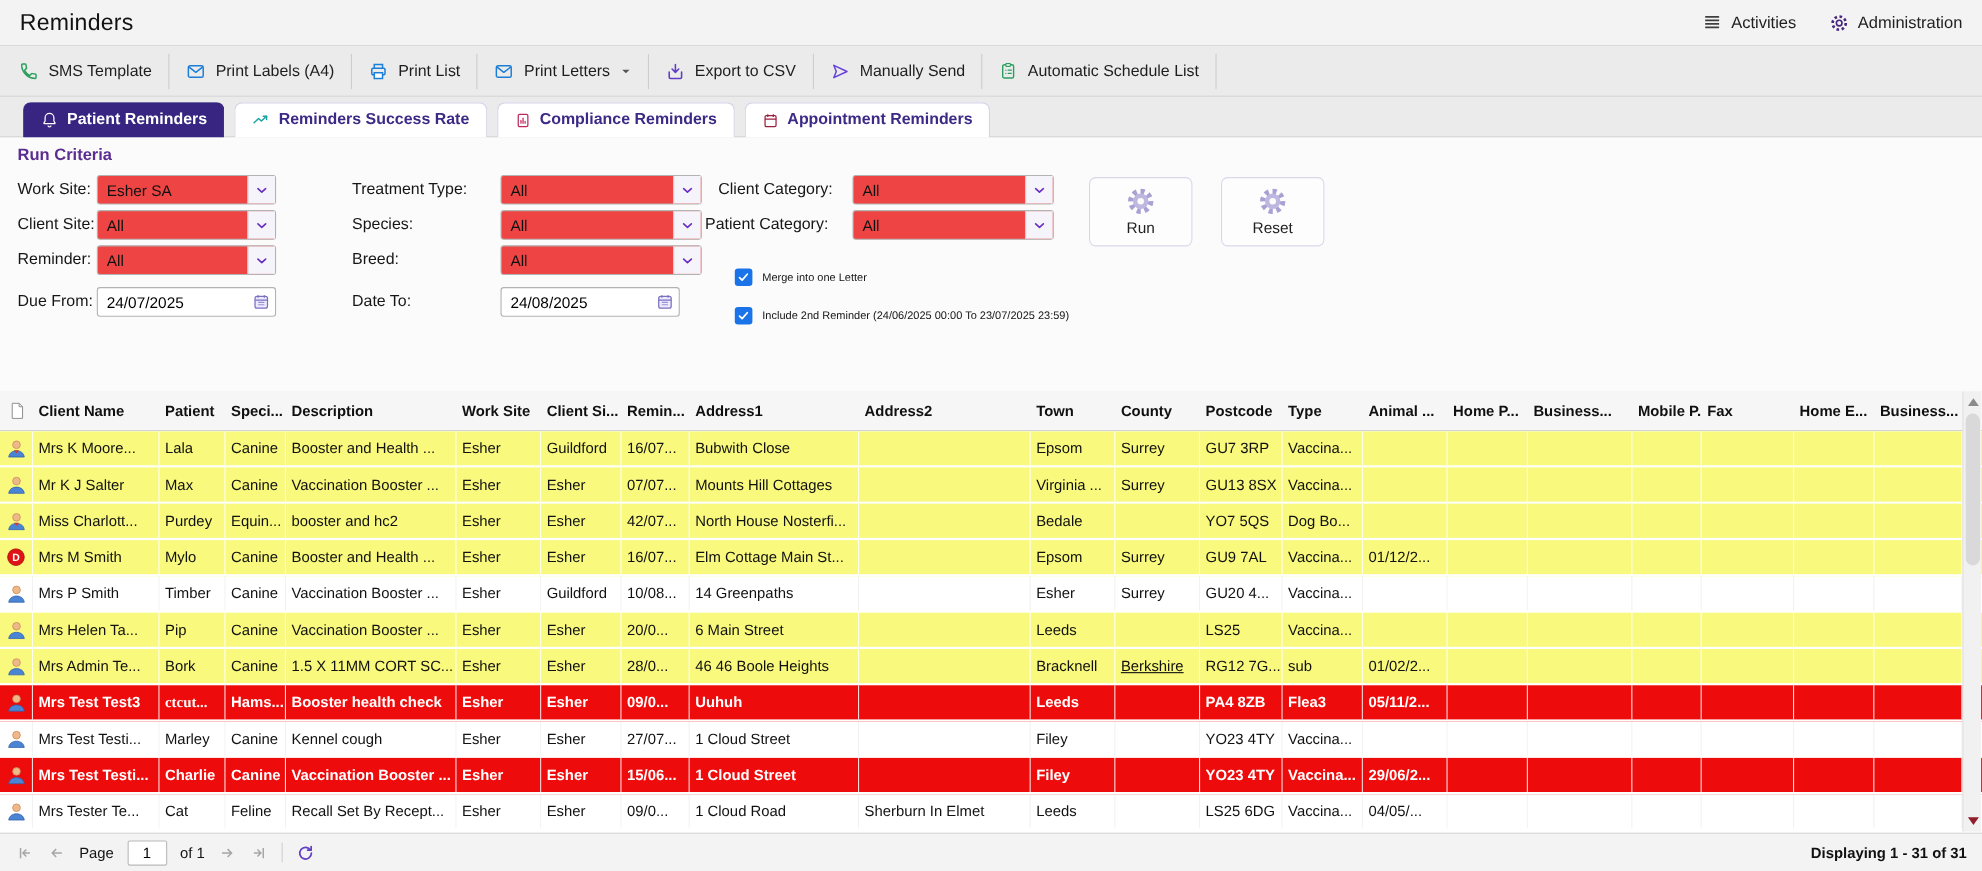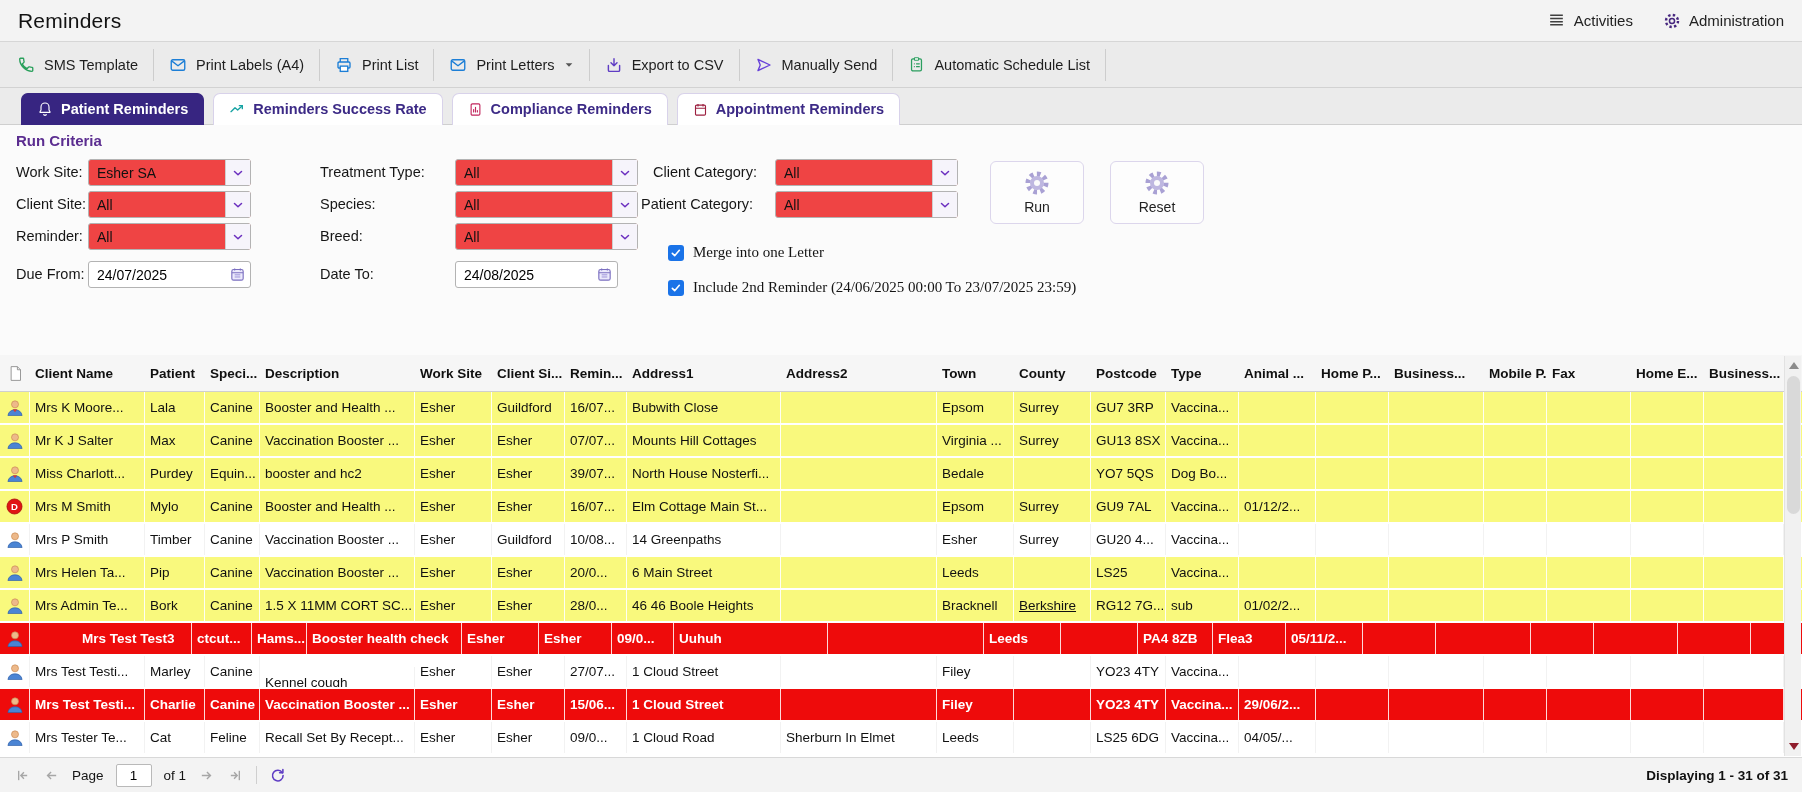--- a/index.html
+++ b/index.html
@@ -41,21 +41,21 @@
   .combo-btn { width:25px; border-left:1px solid #cfcfcf; background:#f6f4fb;
     display:flex; align-items:center; justify-content:center; }
   .datebox { position:absolute; height:27px; background:#fff; border:1px solid #b3b3b3;
     border-radius:3px; display:flex; align-items:center; }
   .datebox input { flex:1; border:none; outline:none; padding:0 8px; font-family:inherit;
     font-size:14px; background:transparent; width:100%; }
   .datebox .calbtn { width:26px; display:flex; align-items:center; justify-content:center; cursor:pointer; }
   .check { position:absolute; display:flex; align-items:center; gap:9px; cursor:pointer; }
   .checkbox { width:16px; height:16px; background:#1a73e8; border-radius:3px;
     display:flex; align-items:center; justify-content:center; flex:none; }
-  .check span.lbl { font-size:15px; color:#141414; white-space:nowrap;font-family:Liberation Serif, serif; }
+  .check span.lbl { font-size:10px; color:#141414; white-space:nowrap; }
   .bigbtn { position:absolute; width:94px; height:63px; background:#fdfdfd;
     border:1px solid #dcd6ec; border-radius:6px; display:flex; flex-direction:column;
     align-items:center; justify-content:center; gap:3px; font-family:inherit;
     font-size:14px; color:#222; cursor:pointer; }
   .gearwrap { position:relative; width:26px; height:26px; }
   .gearbadge { position:absolute; }
   .gearbadge.star { top:-3px; left:-4px; }
   .gearbadge.play { bottom:-1px; right:-4px; }
 
   
@@ -479,21 +479,21 @@
               <path d="M9.3 13.6h5.4l-2.7 3.4z" fill="#d03a3a"></path>
             </svg>
           </span>
         </div>
         <div class="td" style="width: 115px;">Miss Charlott...</div>
         <div class="td" style="width: 60px;">Purdey</div>
         <div class="td" style="width: 55px;">Equin...</div>
         <div class="td" style="width: 155px;">booster and hc2</div>
         <div class="td" style="width: 77px;">Esher</div>
         <div class="td" style="width: 73px;">Esher</div>
-        <div class="td" style="width: 62px;">39/07...</div>
+        <div class="td" style="width: 62px;">42/07...</div>
         <div class="td" style="width: 154px;">North House Nosterfi...</div>
         <div class="td" style="width: 156px;"></div>
         <div class="td" style="width: 77px;">Bedale</div>
         <div class="td" style="width: 77px;"></div>
         <div class="td" style="width: 75px;">YO7 5QS</div>
         <div class="td" style="width: 73px;">Dog Bo...</div>
         <div class="td" style="width: 77px;"></div>
         <div class="td" style="width: 73px;"></div>
         <div class="td" style="width: 95px;"></div>
         <div class="td" style="width: 63px;"></div>
@@ -623,22 +623,22 @@
       </div>
       <div class="tr red">
         <div class="td icon-cell" style="width: 30px;">
           <span class="icon">
             <svg width="20" height="20" viewBox="0 0 24 24">
               <circle cx="12" cy="7.6" r="4.2" fill="#edb98a" stroke="#c98850" stroke-width="0.8"></circle>
               <path d="M3.5 21c.6-4.4 4-6.8 8.5-6.8s7.9 2.4 8.5 6.8z" fill="#4a84d4" stroke="#2f5fa8" stroke-width="0.8"></path>
             </svg>
           </span>
         </div>
-        <div class="td" style="width: 115px; margin-left: 47px;">Mrs Test Test3</div>
-        <div class="td" style="width: 60px;">ctcut...</div>
+        <div class="td" style="width: 115px;">Mrs Test Test3</div>
+        <div class="td" style="width: 60px; font-family: Liberation Serif, serif;">ctcut...</div>
         <div class="td" style="width: 55px;">Hams...</div>
         <div class="td" style="width: 155px;">Booster health check</div>
         <div class="td" style="width: 77px;">Esher</div>
         <div class="td" style="width: 73px;">Esher</div>
         <div class="td" style="width: 62px;">09/0...</div>
         <div class="td" style="width: 154px;">Uuhuh</div>
         <div class="td" style="width: 156px;"></div>
         <div class="td" style="width: 77px;">Leeds</div>
         <div class="td" style="width: 77px;"></div>
         <div class="td" style="width: 75px;">PA4 8ZB</div>
@@ -656,21 +656,21 @@
           <span class="icon">
             <svg width="20" height="20" viewBox="0 0 24 24">
               <circle cx="12" cy="7.6" r="4.2" fill="#edb98a" stroke="#c98850" stroke-width="0.8"></circle>
               <path d="M3.5 21c.6-4.4 4-6.8 8.5-6.8s7.9 2.4 8.5 6.8z" fill="#4a84d4" stroke="#2f5fa8" stroke-width="0.8"></path>
             </svg>
           </span>
         </div>
         <div class="td" style="width: 115px;">Mrs Test Testi...</div>
         <div class="td" style="width: 60px;">Marley</div>
         <div class="td" style="width: 55px;">Canine</div>
-        <div class="td" style="width: 155px; margin-top: 11px;">Kennel cough</div>
+        <div class="td" style="width: 155px;">Kennel cough</div>
         <div class="td" style="width: 77px;">Esher</div>
         <div class="td" style="width: 73px;">Esher</div>
         <div class="td" style="width: 62px;">27/07...</div>
         <div class="td" style="width: 154px;">1 Cloud Street</div>
         <div class="td" style="width: 156px;"></div>
         <div class="td" style="width: 77px;">Filey</div>
         <div class="td" style="width: 77px;"></div>
         <div class="td" style="width: 75px;">YO23 4TY</div>
         <div class="td" style="width: 73px;">Vaccina...</div>
         <div class="td" style="width: 77px;"></div>

